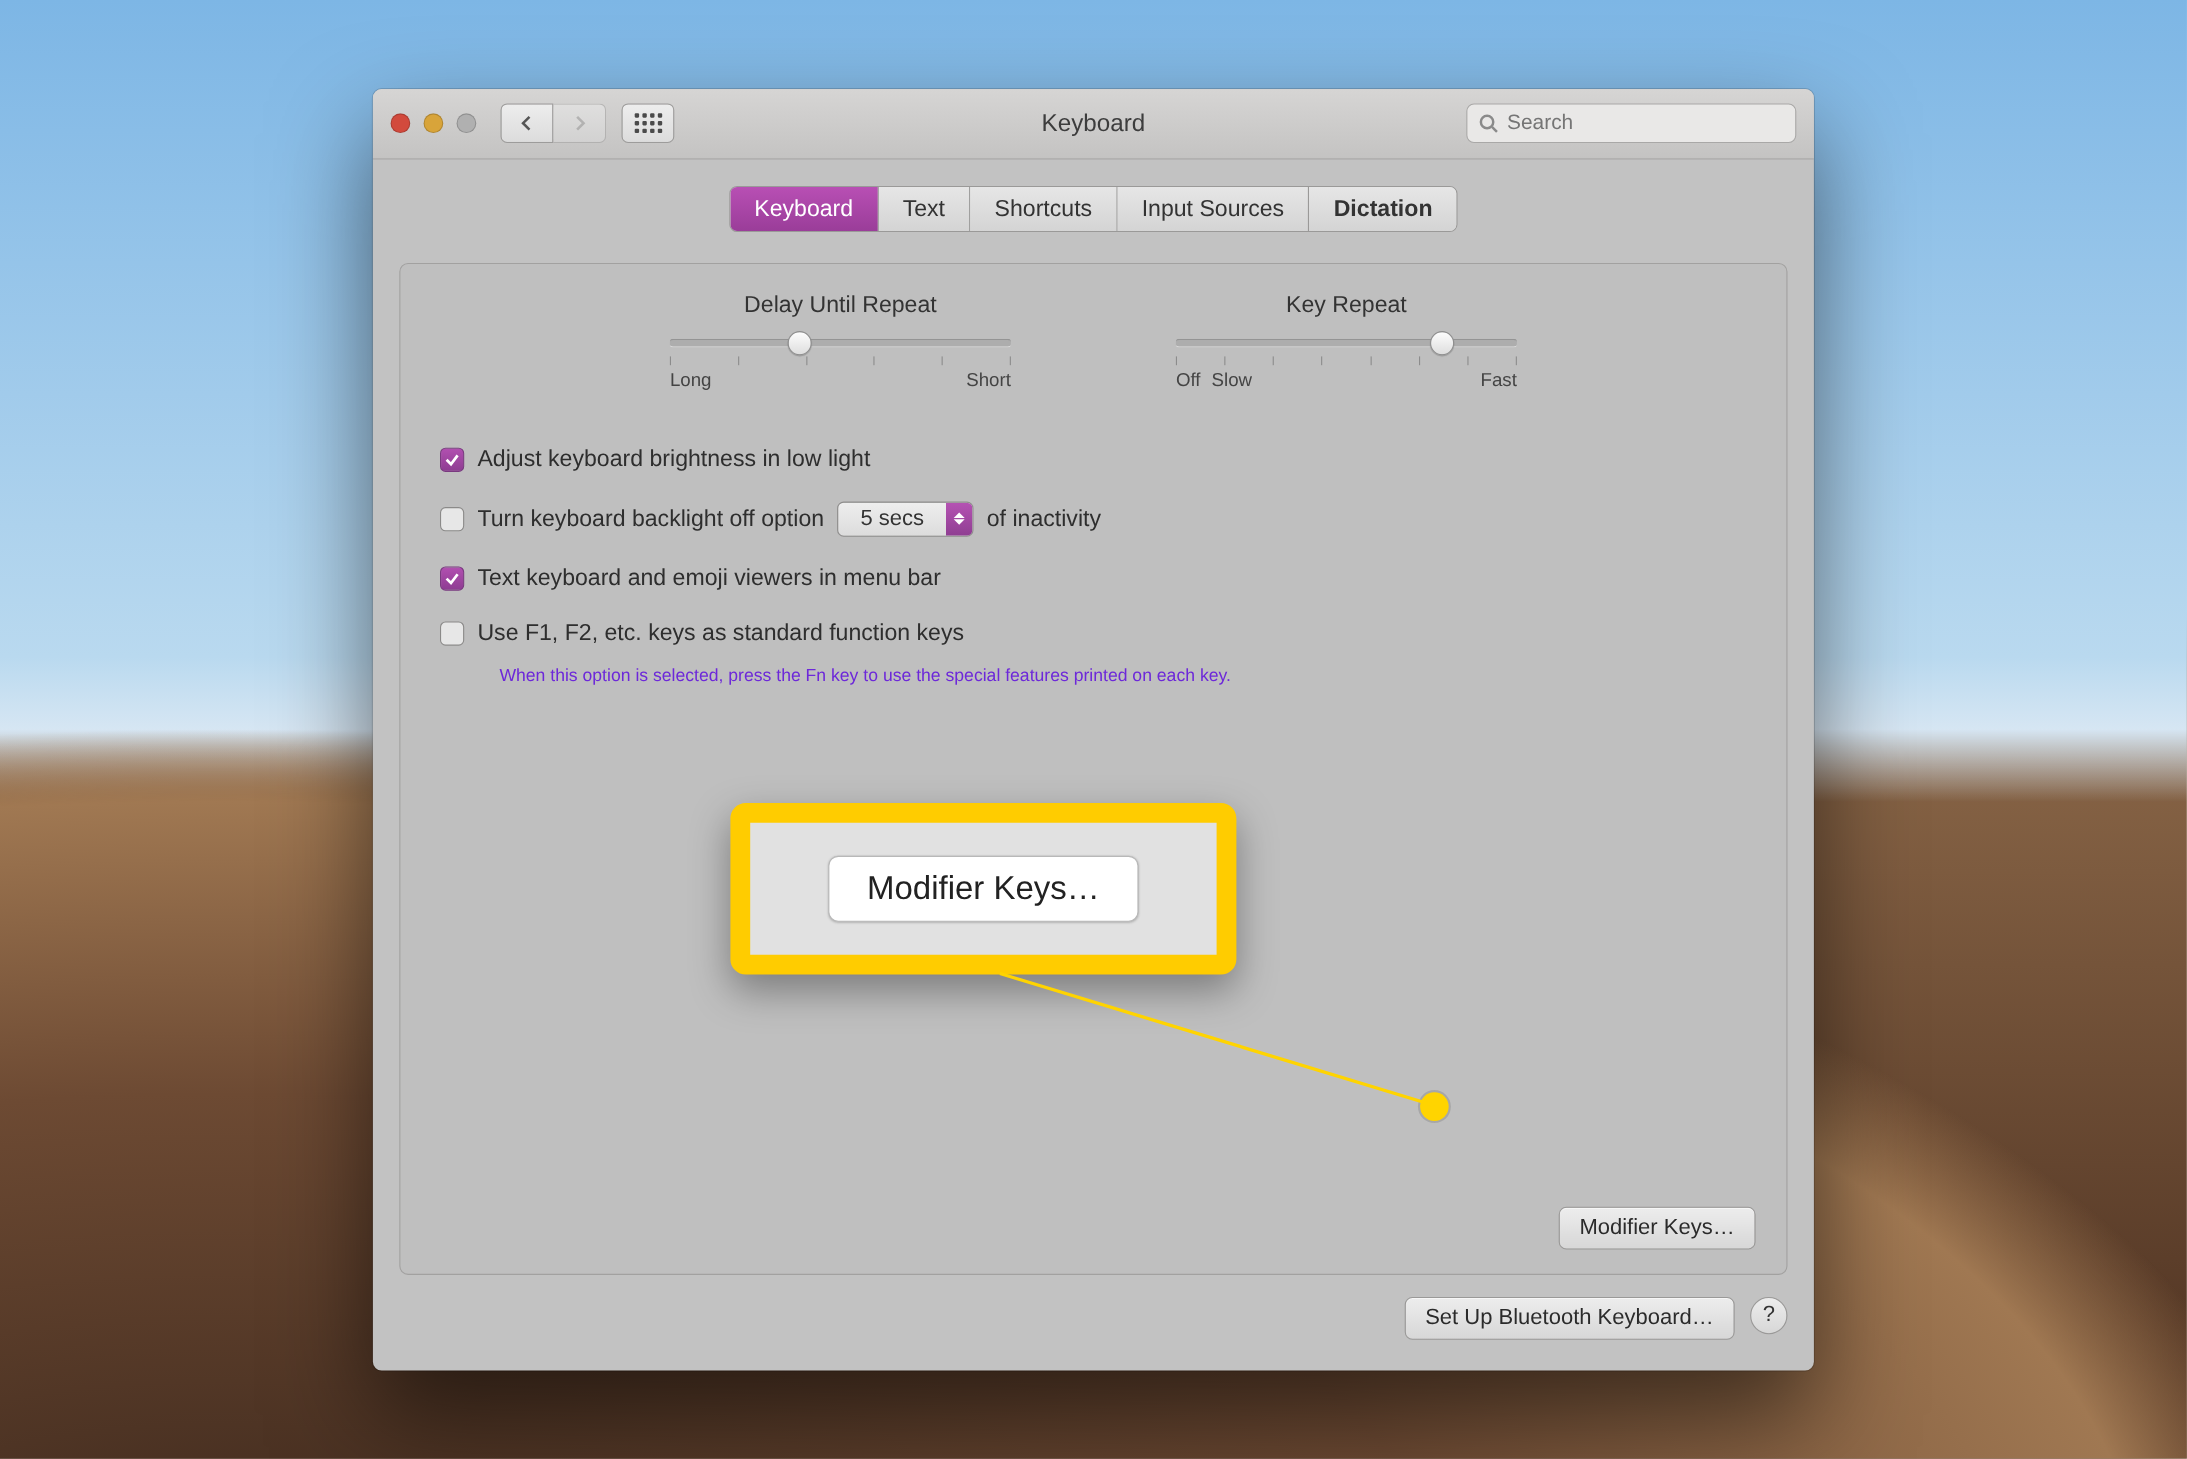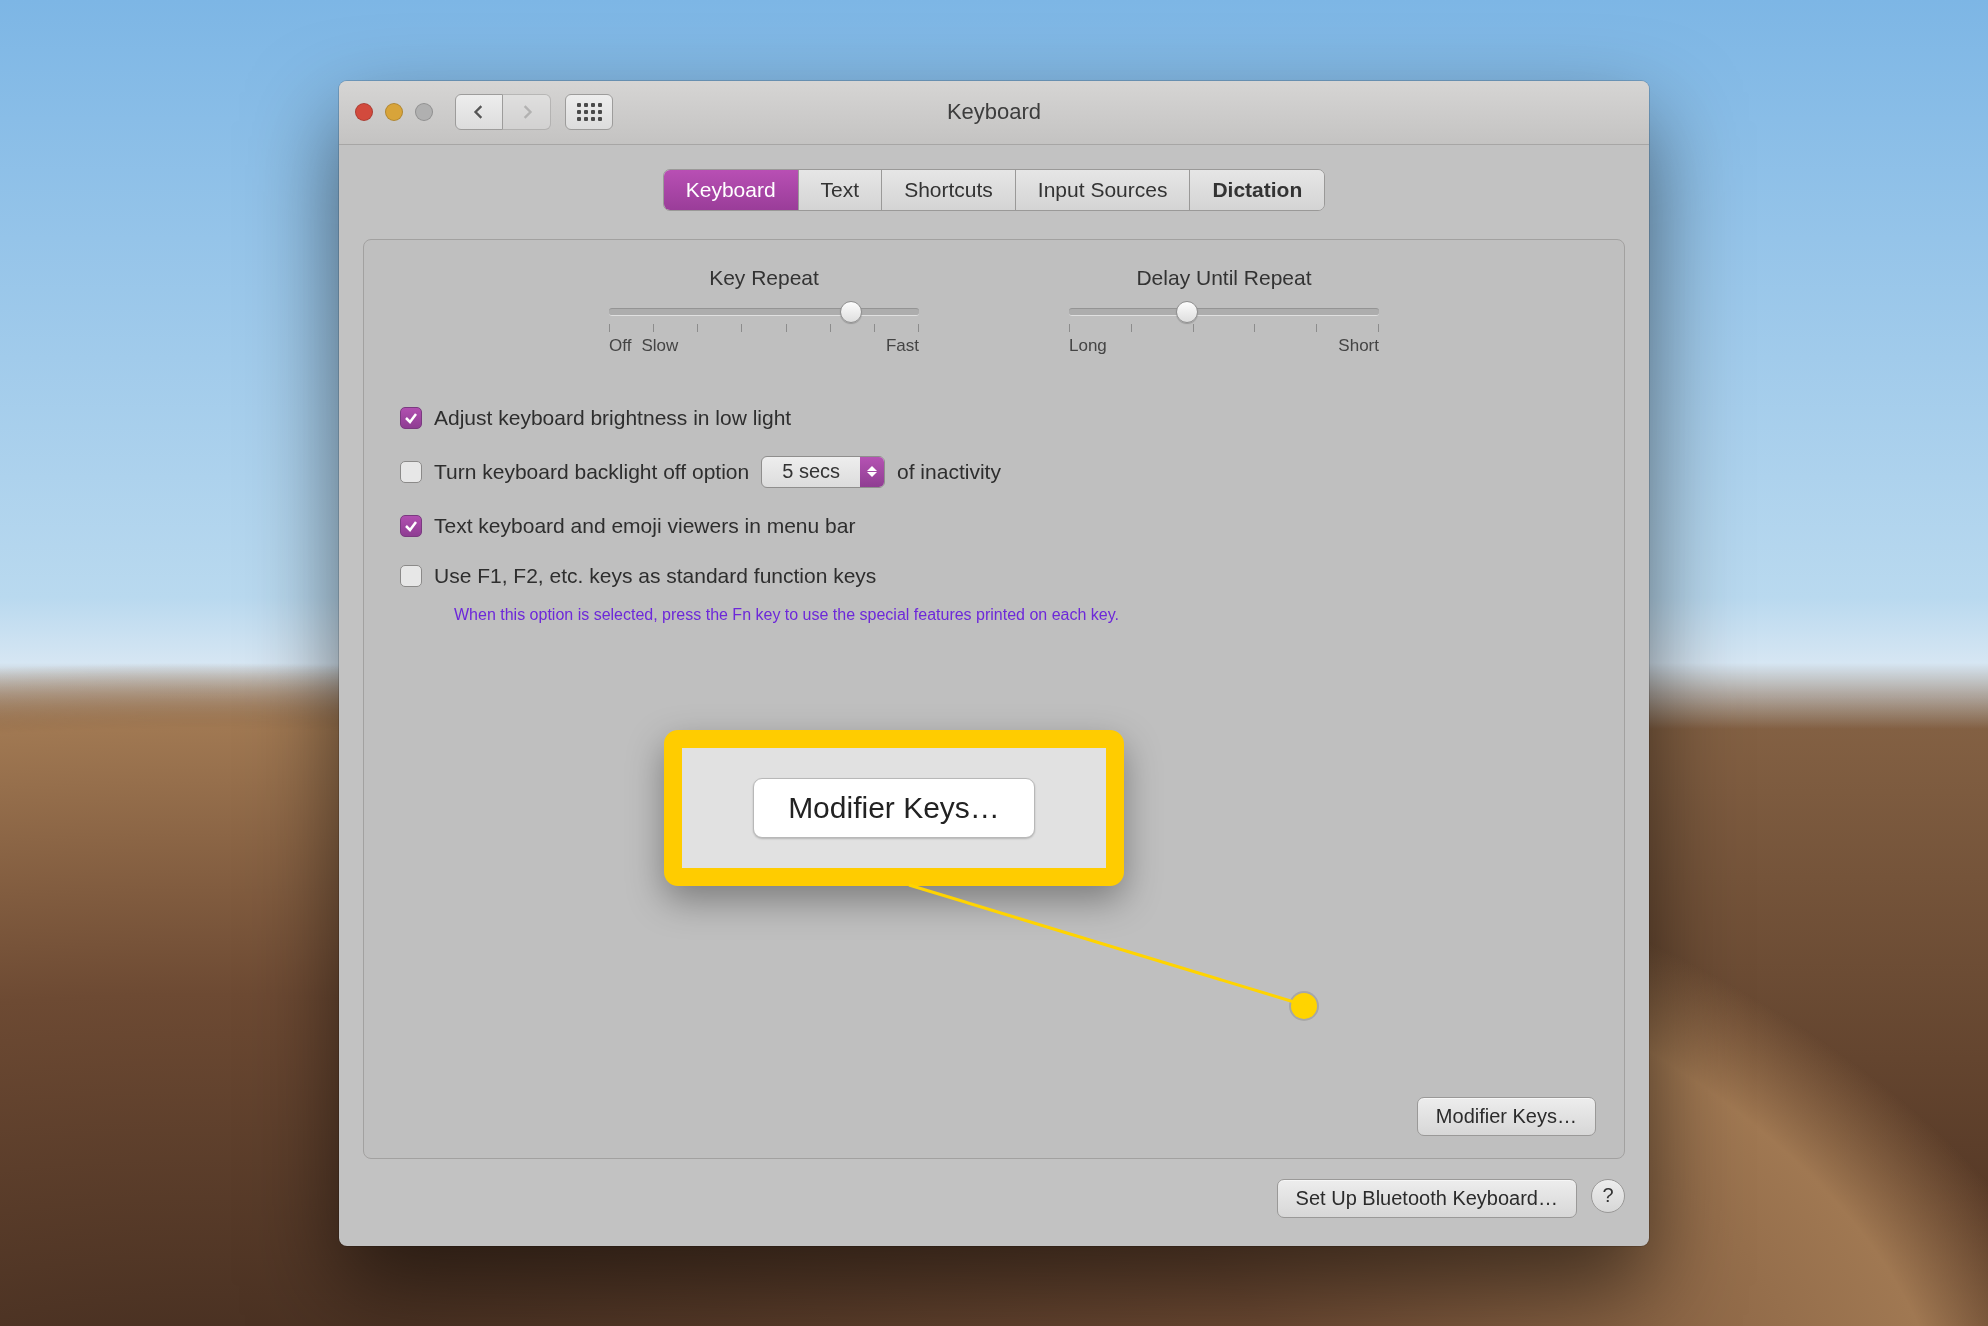--- a/index.html
+++ b/index.html
@@ -285,73 +285,80 @@
           <span></span>
         <span></span>
           <span></span>
           <span></span>
           <span></span>
       </div>
     </div>
 
     <div class="titlebar-title">Keyboard</div>
 
+    <div class="searchbox">
+      <svg width="18" height="18" viewBox="0 0 16 16">
+        <circle cx="7" cy="7" r="5" fill="none" stroke="#8a8a8a" stroke-width="2"></circle>
+        <line x1="11" y1="11" x2="15" y2="15" stroke="#8a8a8a" stroke-width="2"></line>
+      </svg>
+      <input type="text" placeholder="Search" style="">
+    </div>
   </div>
 
   <div class="content">
 
     <div class="tabbar">
       <div class="tab active">Keyboard</div>
       <div class="tab">Text</div>
       <div class="tab">Shortcuts</div>
       <div class="tab">Input Sources</div>
       <div class="tab">Dictation</div>
     </div>
 
     <div class="panel">
 
       <div class="sliders-row">
         <div class="slider-block">
+          <div class="slider-title">Delay Until Repeat</div>
+          <div class="slider-track">
+            <div class="slider-thumb" style="left:38%"></div>
+          </div>
+          <div class="ticks">
+              <span></span>
+              <span></span>
+              <span></span>
+              <span></span>
+              <span></span>
+              <span></span>
+            </div>
+          <div class="slider-labels two">
+            <span>Long</span>
+            <span>Short</span>
+          </div>
+        </div>
+
+        <div class="slider-block">
           <div class="slider-title">Key Repeat</div>
           <div class="slider-track">
             <div class="slider-thumb" style="left:78%"></div>
           </div>
           <div class="ticks">
               <span></span>
               <span></span>
               <span></span>
               <span></span>
               <span></span>
               <span></span>
               <span></span>
               <span></span>
             </div>
           <div class="slider-labels">
             <span>Off</span>
             <span class="mid">Slow</span>
             <span>Fast</span>
-          </div>
-        </div>
-
-        <div class="slider-block">
-          <div class="slider-title">Delay Until Repeat</div>
-          <div class="slider-track">
-            <div class="slider-thumb" style="left:38%"></div>
-          </div>
-          <div class="ticks">
-              <span></span>
-              <span></span>
-              <span></span>
-              <span></span>
-              <span></span>
-              <span></span>
-            </div>
-          <div class="slider-labels two">
-            <span>Long</span>
-            <span>Short</span>
           </div>
         </div>
       </div>
 
       <div class="options">
 
         <div class="opt-row">
           <span class="checkbox checked">
             <svg viewBox="0 0 14 14">
                 <path d="M2 7 L6 11 L12 3"></path>

